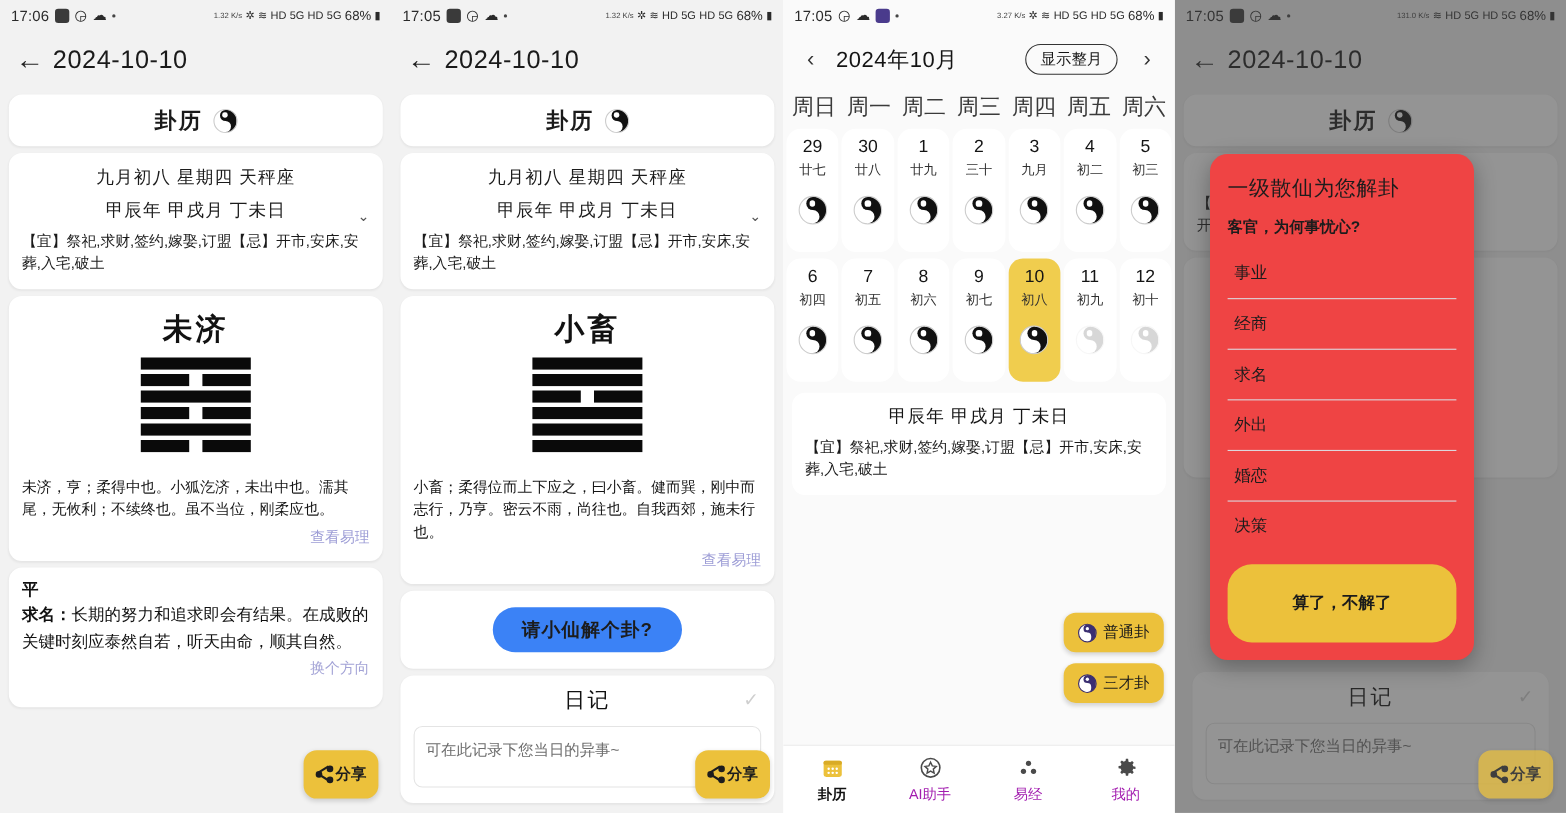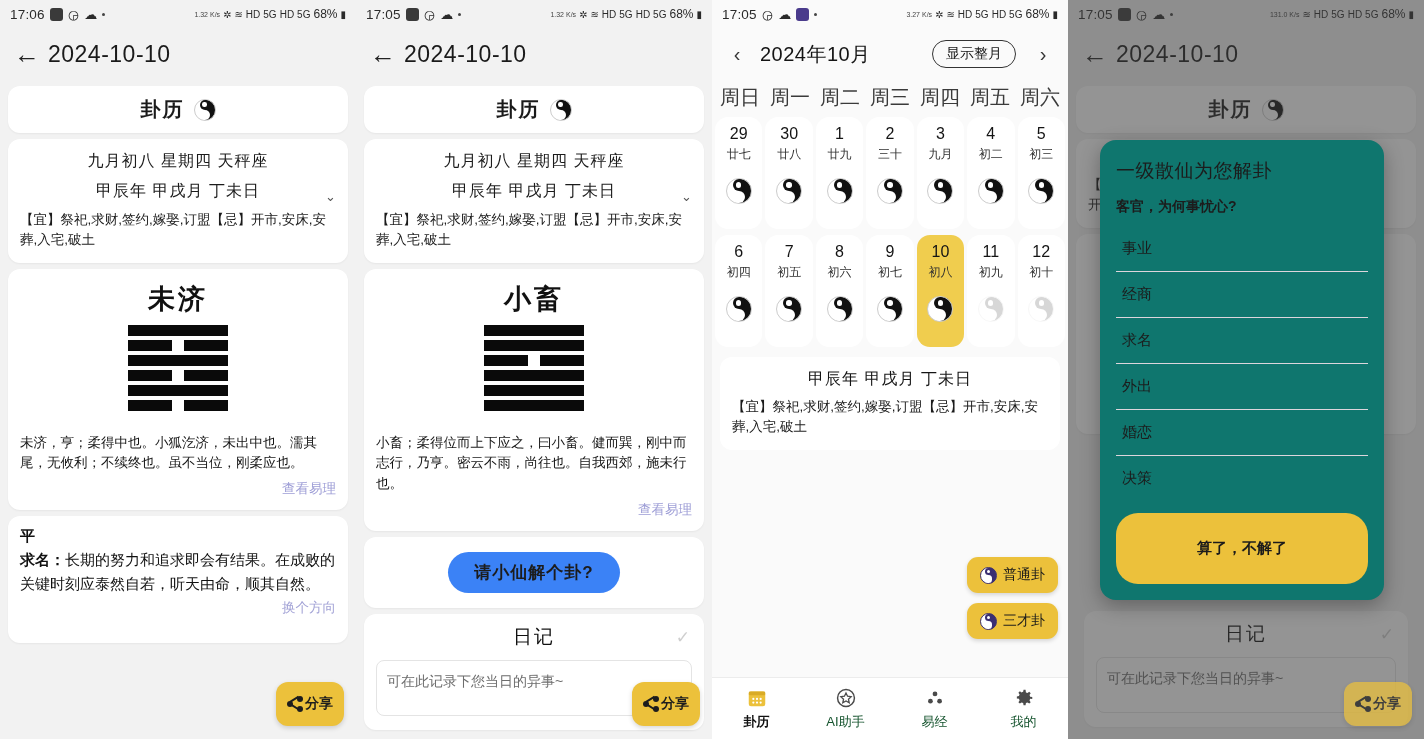--- a/index.html
+++ b/index.html
@@ -136,29 +136,29 @@
   .gua-btns{ position:absolute; right:10px; top:557px; display:flex; flex-direction:column; gap:10px;}
   .gua-btn{ background:#ecc13b; border-radius:11px; padding:9px 13px; display:flex; align-items:center; gap:6px;
             font-size:14px; font-weight:normal; color:#1b1b1b; box-shadow:0 2px 4px rgba(0,0,0,.15);}
   .yy.pur{ width:17px;height:17px; background:conic-gradient(#3b2f72 0 50%, #fff 50% 100%); border-color:#3b2f72;}
   .yy.pur::before{background:#3b2f72;} .yy.pur i.b{background:#3b2f72;}
   .tabbar{
     position:absolute; bottom:0; left:0; right:0; height:62px; background:#fff;
     display:flex; border-top:1px solid #ececec;
   }
   .tab{ flex:1; display:flex; flex-direction:column; align-items:center; justify-content:center; gap:4px;}
-  .tab .tlabel{ font-size:13px; color:#14532d;}
+  .tab .tlabel{ font-size:13px; color:#a21caf;}
   .tab.active .tlabel{ color:#111; font-weight:bold;}
   .ti{ width:22px;height:22px; display:block;}
 
   
   .dim-layer{ position:absolute; inset:0; background:rgba(60,60,60,.55); }
   .modal{
-    position:absolute; left:32px; top:140px; width:284px;
-    background:#0f766e; border-radius:16px; padding:18px 16px 16px;
+    position:absolute; left:32px; top:140px; width:240px;
+    background:#ef4444; border-radius:16px; padding:18px 16px 16px;
     box-shadow:0 6px 20px rgba(0,0,0,.3);
   }
   .modal-title{ font-size:19px; color:#1c1c1c; margin-bottom:14px; letter-spacing:.5px;}
   .modal-sub{ font-size:14px; font-weight:bold; color:#1c1c1c; margin-bottom:10px;}
   .opt{ font-size:15px; color:#1c1c1c; padding:13px 6px; border-bottom:1px solid #dcd6dc;}
   .opt:last-of-type{ border-bottom:none;}
   .modal-btn{ margin-top:12px; background:#ecc13b; border-radius:22px; text-align:center;
               padding:26px 0; font-size:15px; font-weight:bold; color:#1b1b1b;}
 </style>
 </head>

